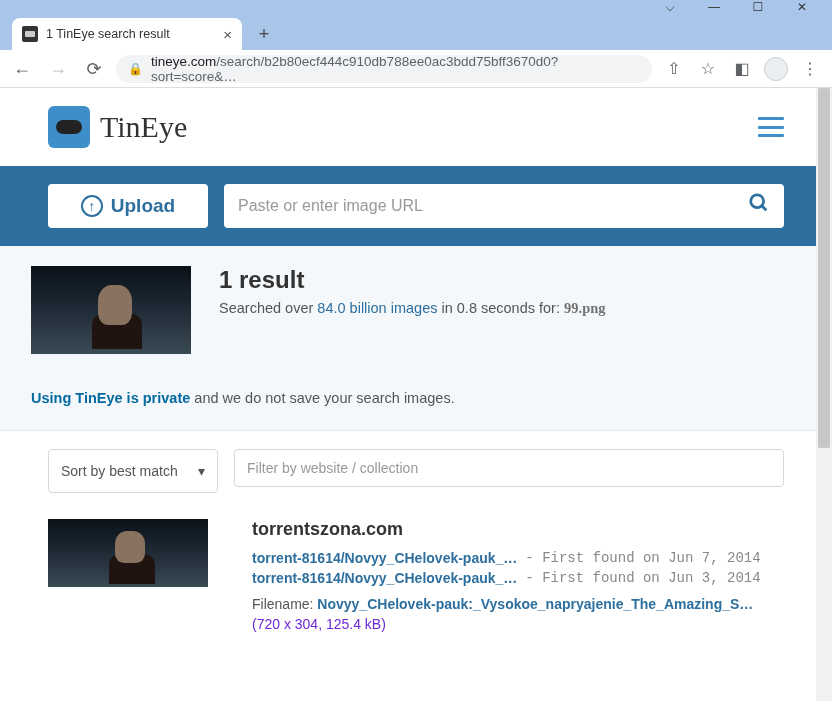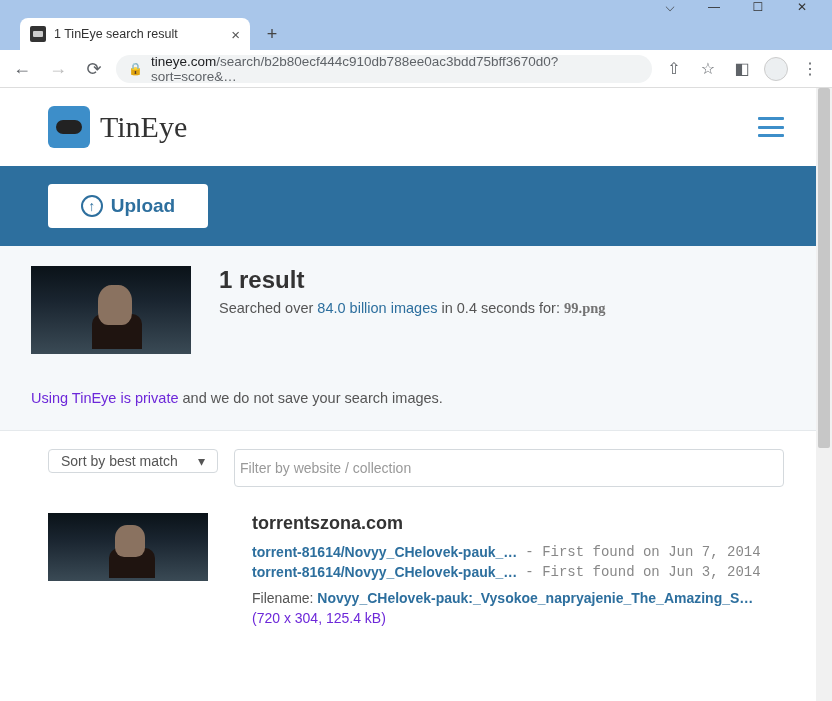--- a/index.html
+++ b/index.html
@@ -1,21 +1,21 @@
 <!DOCTYPE html>
 <html><head>
 <meta charset="utf-8">
 <style>
 * { margin: 0; padding: 0; box-sizing: border-box; }
 body { font-family: -apple-system, BlinkMacSystemFont, "Segoe UI", Arial, sans-serif; background: #fff; width: 832px; height: 701px; overflow: hidden; }
 
 
 .browser-titlebar { height: 14px; background: #a9c6ea; display: flex; justify-content: flex-end; align-items: center; padding: 0 8px; }
 .browser-titlebar .win-ctrl { width: 44px; height: 14px; display: flex; align-items: center; justify-content: center; font-size: 12px; color: #333; }
-.tab-strip { height: 36px; background: #a9c6ea; display: flex; align-items: flex-end; padding-left: 20px; }
+.tab-strip { height: 36px; background: #a9c6ea; display: flex; align-items: flex-end; padding-left: 12px; }
 .tab { background: #fff; height: 32px; border-radius: 8px 8px 0 0; display: flex; align-items: center; padding: 0 10px; width: 230px; gap: 8px; font-size: 12.5px; color: #333; }
 .tab .favicon { width:16px; height:16px; background:#333; border-radius:2px; display:flex; align-items:center; justify-content:center; }
 .tab .favicon-inner { width:10px; height:6px; background:#ccc; border-radius:1px; }
 .tab .tab-title { flex: 1; white-space: nowrap; overflow: hidden; text-overflow: ellipsis; }
 .tab .tab-close { font-size: 15px; color: #555; cursor: pointer; }
 .newtab { width: 28px; height: 28px; display: flex; align-items:center; justify-content:center; font-size: 18px; color:#444; margin-left:8px; margin-bottom:2px; cursor:pointer; }
 
 .addrbar { height: 38px; background: #fff; display: flex; align-items: center; padding: 0 8px; gap: 8px; border-bottom:1px solid #ddd; }
 .nav-btn { width:28px; height:28px; display:flex; align-items:center; justify-content:center; border-radius:50%; color:#5f6368; font-size:18px; cursor:pointer; }
 .nav-btn.disabled { color:#bbb; }
@@ -48,25 +48,25 @@
 .te-summary { background:#f5f8fa; padding:20px 31px 24px; border-bottom:1px solid #e5e9ec; }
 .te-summary-top { display:flex; gap:28px; }
 .query-thumb { width:160px; height:88px; background:linear-gradient(180deg,#0a1218 0%,#1a2530 40%,#3a4a55 100%); position:relative; flex-shrink:0; }
 .query-thumb::after { content:''; position:absolute; left:42%; top:22%; width:34px; height:40px; background:#8a7260; border-radius:40% 40% 30% 30%; }
 .query-thumb::before { content:''; position:absolute; left:38%; top:55%; width:50px; height:35px; background:#1f1410; border-radius:10px 10px 0 0; }
 .summary-text h1 { font-size:24px; color:#333; font-weight:700; margin-bottom:6px; }
 .summary-line { font-size:14.5px; color:#555; }
 .summary-line a { color:#2d6f9e; text-decoration:none; }
 .summary-line .bold { font-weight:700; color:#737373;font-family:Liberation Serif, serif; }
 .privacy-line { margin-top:36px; font-size:14.5px; color:#555; }
-.privacy-line a { color:#6d28d9; text-decoration:none; font-weight:400; }
+.privacy-line a { color:#0369a1; text-decoration:none; font-weight:700; }
 
 .te-filters { padding:18px 48px; display:flex; gap:16px; }
-.sort-dd { border:1px solid #d4d9dd; border-radius:4px; height:24px; width:170px; display:flex; align-items:center; justify-content:space-between; padding:0 12px; font-size:14px; color:#555; cursor:pointer; background:#fff; }
-.filter-in { border:1px solid #d4d9dd; border-radius:4px; height:38px; flex:1; padding:0 5px; font-size:14px; color:#555; background:#fff; outline:none; }
+.sort-dd { border:1px solid #d4d9dd; border-radius:4px; height:44px; width:170px; display:flex; align-items:center; justify-content:space-between; padding:0 12px; font-size:14px; color:#555; cursor:pointer; background:#fff; }
+.filter-in { border:1px solid #d4d9dd; border-radius:4px; height:38px; flex:1; padding:0 12px; font-size:14px; color:#555; background:#fff; outline:none; }
 .filter-in::placeholder { color:#999; }
 
 .te-result { padding:8px 48px 40px; display:flex; gap:44px; }
 .result-thumb { width:160px; height:68px; background:linear-gradient(180deg,#0a1218 0%,#1a2530 40%,#3a4a55 100%); position:relative; flex-shrink:0; }
 .result-thumb::after { content:''; position:absolute; left:42%; top:18%; width:30px; height:32px; background:#8a7260; border-radius:40% 40% 30% 30%; }
 .result-thumb::before { content:''; position:absolute; left:38%; top:52%; width:46px; height:30px; background:#1f1410; border-radius:10px 10px 0 0; }
 .result-body { flex:1; min-width:0; }
 .result-domain { font-size:18px; font-weight:700; color:#333; margin-bottom:10px; }
 .match-row { display:flex; font-size:14px; margin-bottom:4px; }
 .match-link { color:#2d6f9e; font-weight:600; text-decoration:none; white-space:nowrap; overflow:hidden; text-overflow:ellipsis; max-width:275px; display:inline-block; }
@@ -130,29 +130,36 @@
         <span></span>
         <span></span>
       </div>
   </div>
 
   <div class="te-searchbar">
     <div class="upload-btn">
       <span class="upload-icon">↑</span>
       <span>Upload</span>
     </div>
+    <div class="url-input-wrap">
+      <input class="url-input" placeholder="Paste or enter image URL" style="">
+      <span class="search-icon"><svg width="22" height="22" viewBox="0 0 24 24" fill="none" stroke="#2d6f9e" stroke-width="3">
+            <circle cx="10" cy="10" r="7"></circle>
+            <line x1="20" y1="20" x2="15" y2="15"></line>
+          </svg></span>
+    </div>
   </div>
 
   <div class="te-summary">
     <div class="te-summary-top">
       <div class="query-thumb"></div>
       <div class="summary-text">
         <h1>1 result</h1>
         <div class="summary-line">
-          <span>Searched over </span><a href="#">84.0 billion images</a><span> in 0.4 seconds for: </span><span class="bold">99.png</span>
+          <span>Searched over </span><a href="#">84.0 billion images</a><span> in 0.8 seconds for: </span><span class="bold">99.png</span>
         </div>
       </div>
     </div>
     <div class="privacy-line">
       <a href="#">Using TinEye is private</a><span> and we do not save your search images.</span>
     </div>
   </div>
 
   <div class="te-filters">
     <div class="sort-dd">

